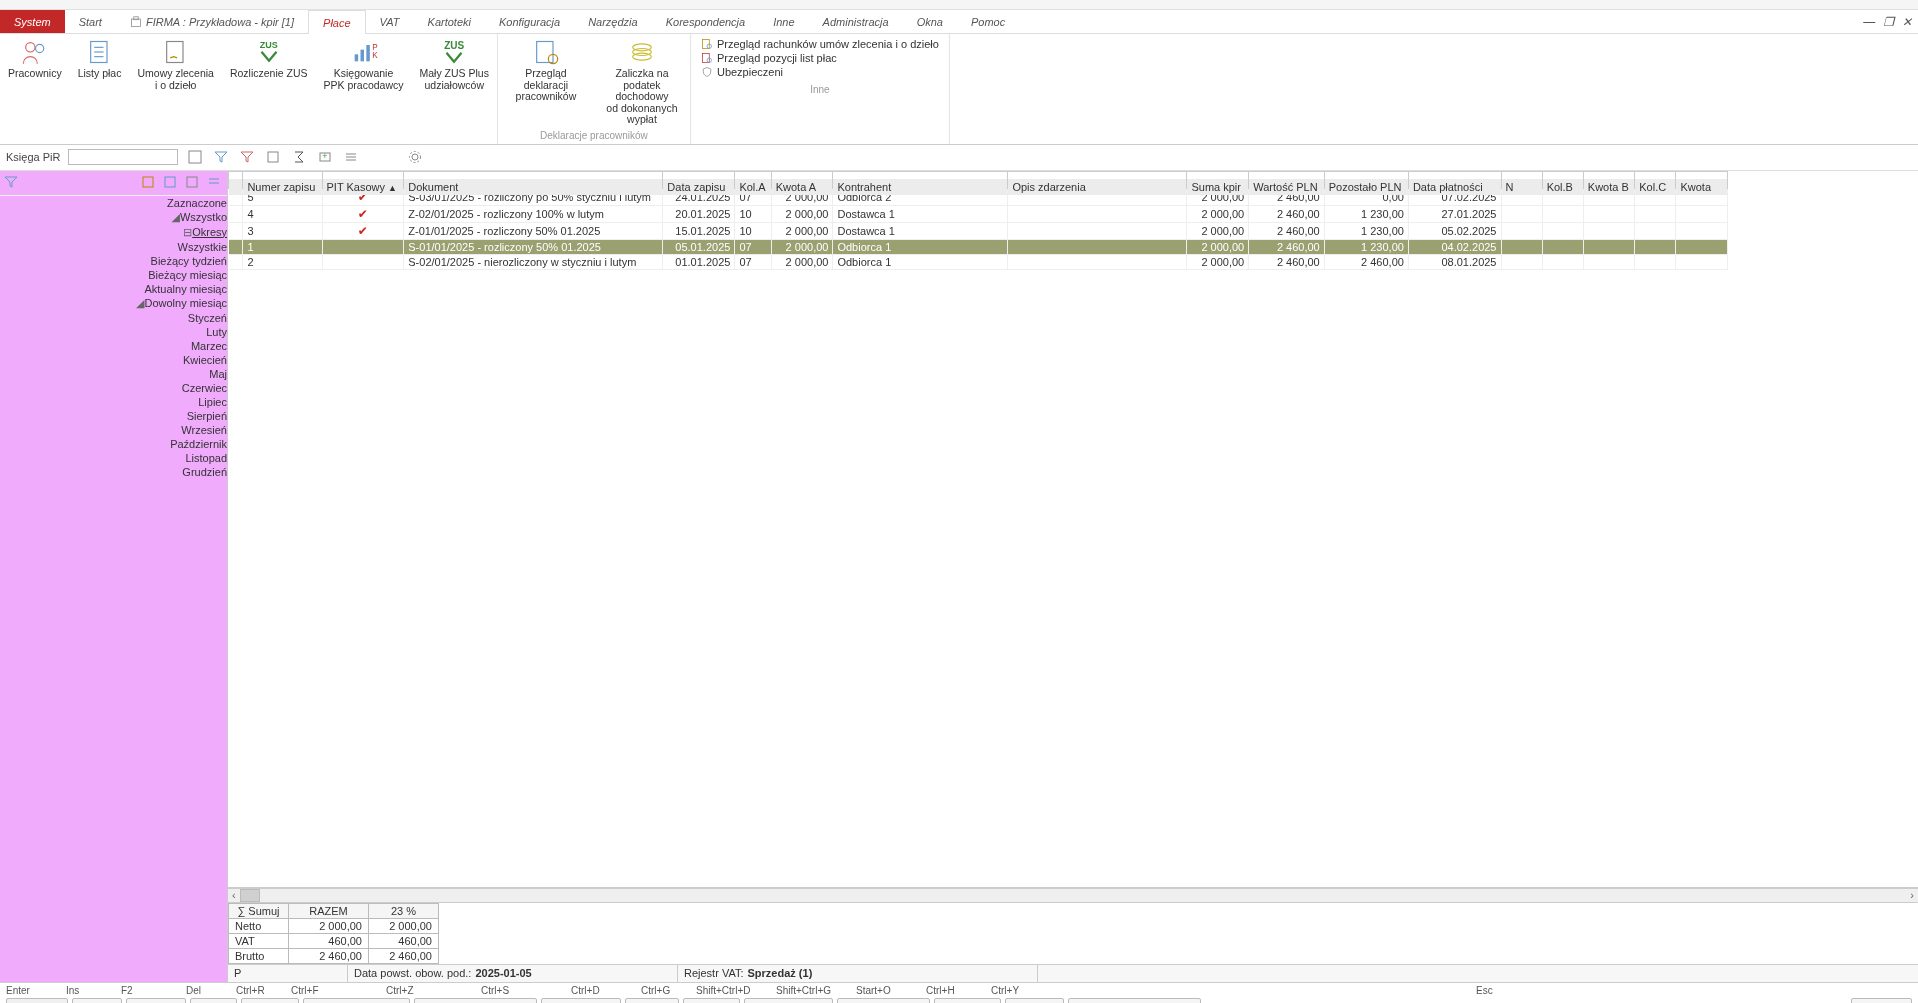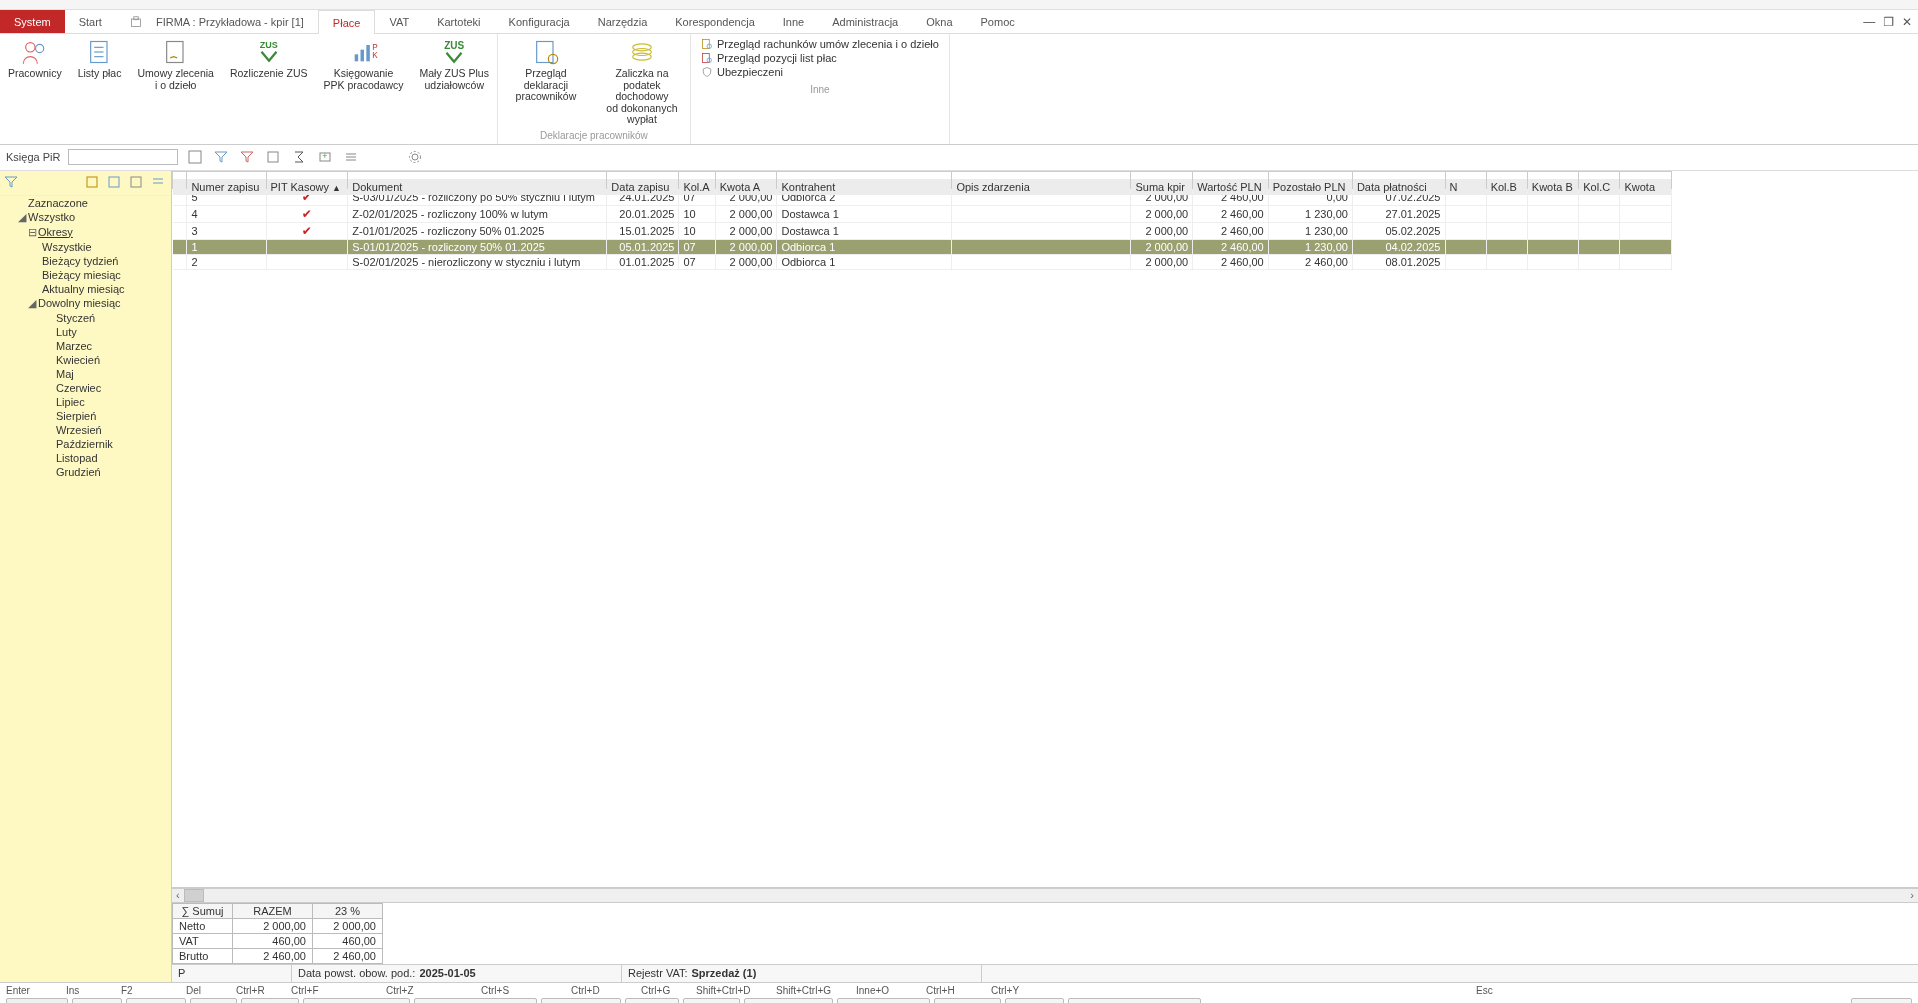--- a/index.html
+++ b/index.html
@@ -1,40 +1,40 @@
 <!DOCTYPE html>
 <html><head>
 <meta charset="utf-8">
 <style>
 * { box-sizing: border-box; margin: 0; padding: 0; }
 body { font-family: "Segoe UI", Tahoma, sans-serif; font-size: 11px; background: #fff; color: #333; overflow: hidden; }
 .titlebar { height: 10px; background: #f5f5f5; border-bottom: 1px solid #e0e0e0; }
-.menu-row { display: flex; align-items: stretch; background: #fff; border-bottom: 1px solid #ddd; height: 24px; }
+.menu-row { display: flex; align-items: stretch; background: #fff; border-bottom: 1px solid #ddd; height: 24px; font-style: italic; }
 .menu-row .tab { padding: 4px 14px; color: #555; cursor: pointer; display: flex; align-items: center; }
 .menu-row .tab.system { background: #c22828; color: #fff; }
 .menu-row .tab.active { color: #c22828; border-top: 1px solid #ddd; border-left: 1px solid #ddd; border-right: 1px solid #ddd; background: #fff; margin-bottom: -1px; }
-.menu-row .firma { display: flex; align-items: center; gap: 14px; }
+.menu-row .firma { display: flex; align-items: center; gap: 4px; }
 .menu-row .firma svg { width: 12px; height: 12px; }
 .win-ctl { margin-left: auto; display: flex; gap: 8px; padding-right: 6px; align-items: center; color: #555; font-size: 12px; }
 .ribbon { display: flex; border-bottom: 1px solid #ccc; background: #fff; min-height: 76px; }
 .ribbon-group { display: flex; flex-direction: column; border-right: 1px solid #e5e5e5; }
 .ribbon-row { display: flex; align-items: flex-start; }
 .ribbon-btn { display: flex; flex-direction: column; align-items: center; justify-content: flex-start; padding: 4px 8px 2px; cursor: pointer; text-align: center; min-width: 48px; }
 .ribbon-btn .ico { width: 28px; height: 28px; display: flex; align-items: center; justify-content: center; margin-bottom: 2px; }
 .ribbon-btn .lbl { font-size: 10.5px; line-height: 1.1; color: #333; max-width: 80px; }
 .ribbon-group-label { text-align: center; font-size: 10px; color: #999; padding: 2px 0 3px; }
 .ribbon-links { display: flex; flex-direction: column; gap: 2px; padding: 4px 10px; font-size: 11px; }
 .ribbon-links .lnk { display: flex; align-items: center; gap: 4px; cursor: pointer; color: #333; }
 .ribbon-links .lnk svg { width: 12px; height: 12px; }
 .toolbar { display: flex; align-items: center; gap: 8px; border-bottom: 1px solid #ddd; padding: 2px 6px; height: 26px; }
 .toolbar .lbl { color: #444; }
 .toolbar input[type=text] { width: 110px; height: 16px; border: 1px solid #bbb; font-size: 11px; padding: 0 2px; }
 .toolbar .ico-btn { width: 18px; height: 18px; display: flex; align-items: center; justify-content: center; cursor: pointer; }
 .main { display: flex; height: calc(100vh - 10px - 24px - 76px - 26px - 38px - 18px); }
-.tree { width: 172px; border-right: 1px solid #ccc; background: #fef9c3; overflow: auto; }
+.tree { width: 228px; border-right: 1px solid #ccc; background: #f0abfc; overflow: auto; text-align: right; }
 .tree-toolbar { display: flex; gap: 6px; padding: 4px; border-bottom: 1px solid #eee; }
 .tree-toolbar .ico-btn { width: 16px; height: 16px; cursor: pointer; }
 .tree ul { list-style: none; padding-left: 14px; }
 .tree li { padding: 1px 0; white-space: nowrap; cursor: pointer; }
 .tree li.root { padding-left: 4px; }
 .tree .exp { display: inline-block; width: 10px; color: #666; }
 .tree .sel { text-decoration: underline; }
 .grid-area { flex: 1; display: flex; flex-direction: column; overflow: hidden; }
 .grid-wrap { flex: 1; overflow: auto; border-bottom: 1px solid #ccc; }
 table.grid { border-collapse: collapse; width: 1500px; font-size: 11px; }
@@ -509,21 +509,21 @@
       <span style="width: 65px;">F2</span>
       <span style="width: 50px;">Del</span>
       <span style="width: 55px;">Ctrl+R</span>
       <span style="width: 95px;">Ctrl+F</span>
       <span style="width: 95px;">Ctrl+Z</span>
       <span style="width: 90px;">Ctrl+S</span>
       <span style="width: 70px;">Ctrl+D</span>
       <span style="width: 55px;">Ctrl+G</span>
       <span style="width: 80px;">Shift+Ctrl+D</span>
       <span style="width: 80px;">Shift+Ctrl+G</span>
-      <span style="width: 70px;">Inne+O</span>
+      <span style="width: 70px;">Start+O</span>
       <span style="width: 65px;">Ctrl+H</span>
       <span style="width: 440px;">Ctrl+Y</span>
       <span style="width: 50px; padding-left: 45px;">Esc</span>
     </div>
   <div class="buttons-row" id="buttons-row">
       <button disabled="">Wybierz</button>
       <button>Dodaj</button>
       <button>Popraw</button>
       <button>Usuń</button>
       <button>Rozlicz</button>

